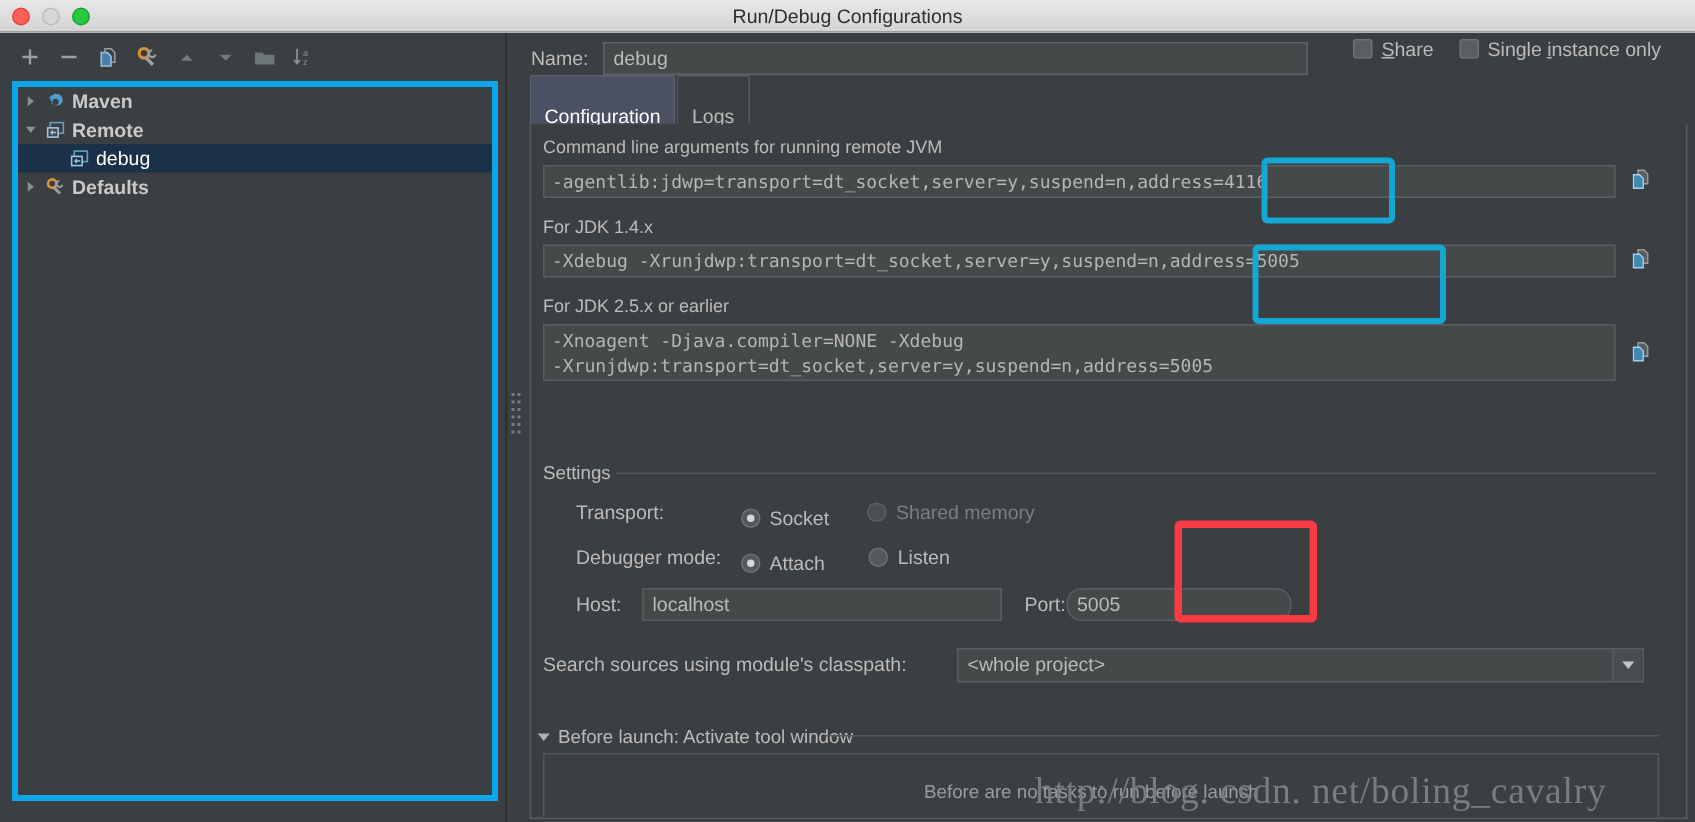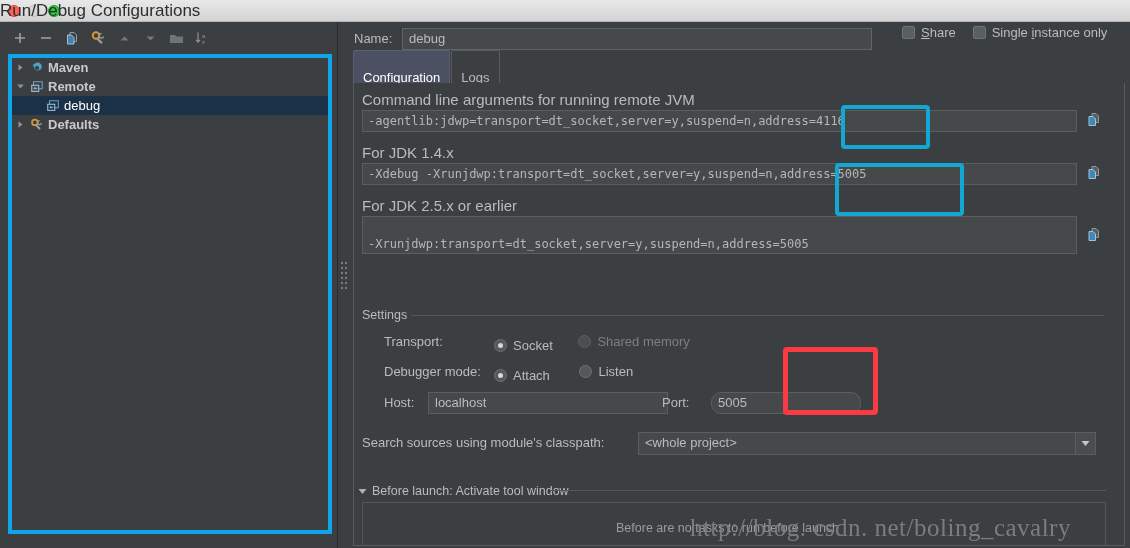--- a/index.html
+++ b/index.html
@@ -20,22 +20,22 @@
     background: linear-gradient(to bottom, #e8e8e8, #d3d3d3);
     border-bottom: 1px solid #b4b4b4;
   }
   .tl-dots { position: absolute; left: 8px; top: 5px; display: flex; gap: 8px; }
   .tl-dot { width: 12px; height: 12px; border-radius: 50%; }
   .tl-close { background: #ff5f57; border: 1px solid #e0443e; }
   .tl-min   { background: #d6d6d6; border: 1px solid #bcbcbc; }
   .tl-max   { background: #28c940; border: 1px solid #16a52c; }
   .tl-title {
     position: absolute; left: 0; top: 0; width: 1130px; height: 14px;
-    line-height: 22px; text-align: left;
-    font-size: 17px; color: #2e2e2e;
+    line-height: 22px; text-align: center;
+    font-size: 13px; color: #2e2e2e;
   }
 
   
   .leftpane {
     position: absolute; left: 0; top: 22px; width: 338px; height: 526px;
     background: #3c3f41; border-right: 1px solid #2b2b2b;
   }
   .ltoolbar { position: absolute; left: 0; top: 0; width: 338px; height: 30px; }
   .tb-btn {
     position: absolute; top: 6px; width: 20px; height: 20px;
@@ -104,21 +104,21 @@
   }
   .tab.active { background: #4b5162; color: #ffffff; border-color: #5a6070; }
 
   
   .content {
     position: absolute; left: 4px; top: 61px; width: 772px; height: 463px;
     background: #3c3f41; border: 1px solid #585c5e; border-top: none;
     overflow: hidden;
   }
 
-  .sectlabel { position: absolute; font-size: 15px; color: #bbbbbb; white-space: nowrap; }
+  .sectlabel { position: absolute; font-size: 12px; color: #bbbbbb; white-space: nowrap; }
 
   .rofield {
     position: absolute; background: #45494a; border: 1px solid #5a5e60;
     color: #b6b6b6; font-family: "DejaVu Sans Mono", monospace; font-size: 12px;
     padding: 2px 5px; line-height: 16px; overflow: hidden; white-space: pre;
   }
   .copybtn {
     position: absolute; width: 20px; height: 20px;
     display: flex; align-items: center; justify-content: center;
   }
@@ -360,21 +360,21 @@
       <div class="sectlabel" style="left:8px; top:61px;">For JDK 1.4.x</div>
       <div class="rofield" style="left:8px; top:80px; width:715px; height:22px;">-Xdebug -Xrunjdwp:transport=dt_socket,server=y,suspend=n,address=5005</div>
       <div class="copybtn" style="left:730px; top:80px;">
         <svg width="16" height="16" viewBox="0 0 16 16">
           <path d="M6 1.5h4l2.5 2.5v6.5H6z" fill="#5a5e60" stroke="#9aa0a2" stroke-width="0.9"></path>
           <path d="M3 4.5h4L9.5 7v6.5H3z" fill="#3d88b5" stroke="#a8cfe8" stroke-width="0.9"></path>
         </svg>
       </div>
 
       <div class="sectlabel" style="left:8px; top:114px;">For JDK 2.5.x or earlier</div>
-      <div class="rofield" style="left:8px; top:133px; width:715px; height:38px; line-height:17px;"><br><span>-Xrunjdwp:transport=dt_socket,server=y,suspend=n,address=5005</span></div>
+      <div class="rofield" style="left:8px; top:133px; width:715px; height:38px; line-height:17px;"><span>-Xnoagent -Djava.compiler=NONE -Xdebug</span><br><span>-Xrunjdwp:transport=dt_socket,server=y,suspend=n,address=5005</span></div>
       <div class="copybtn" style="left:730px; top:142px;">
         <svg width="16" height="16" viewBox="0 0 16 16">
           <path d="M6 1.5h4l2.5 2.5v6.5H6z" fill="#5a5e60" stroke="#9aa0a2" stroke-width="0.9"></path>
           <path d="M3 4.5h4L9.5 7v6.5H3z" fill="#3d88b5" stroke="#a8cfe8" stroke-width="0.9"></path>
         </svg>
       </div>
 
       <div class="grouphdr" style="left:8px; top:225px;">Settings</div>
       <div class="grouprule" style="left:57px; top:232px; width:693px;"></div>
 
@@ -401,21 +401,21 @@
           <span>Attach</span>
         </label>
         <label class="radio-item" style="margin-left:26px">
           <span class="radio"></span>
           <span>Listen</span>
         </label>
       </div>
 
       <div class="frow" style="left:30px; top:312px;">Host:</div>
       <div class="txtfield" style="left:74px; top:309px; width:240px; height:22px;">localhost</div>
-      <div class="frow" style="left:308px; top:312px;">Port:</div>
+      <div class="frow" style="left:329px; top:312px;">Port:</div>
       <div class="txtfield" style="left:357px; top:309px; width:150px; height:22px;border-radius:10px;">5005</div>
 
       <div class="frow" style="left:8px; top:352px;">Search sources using module's classpath:</div>
       <div class="combo" style="left:284px; top:349px; width:458px; height:23px;">
         <span class="ctext">&lt;whole project&gt;</span>
         <span class="carrow">
           <svg width="9" height="7" viewBox="0 0 9 7">
               <path d="M0.5 1h8l-4 5z" fill="#c4c7c9"></path>
             </svg>
         </span>

